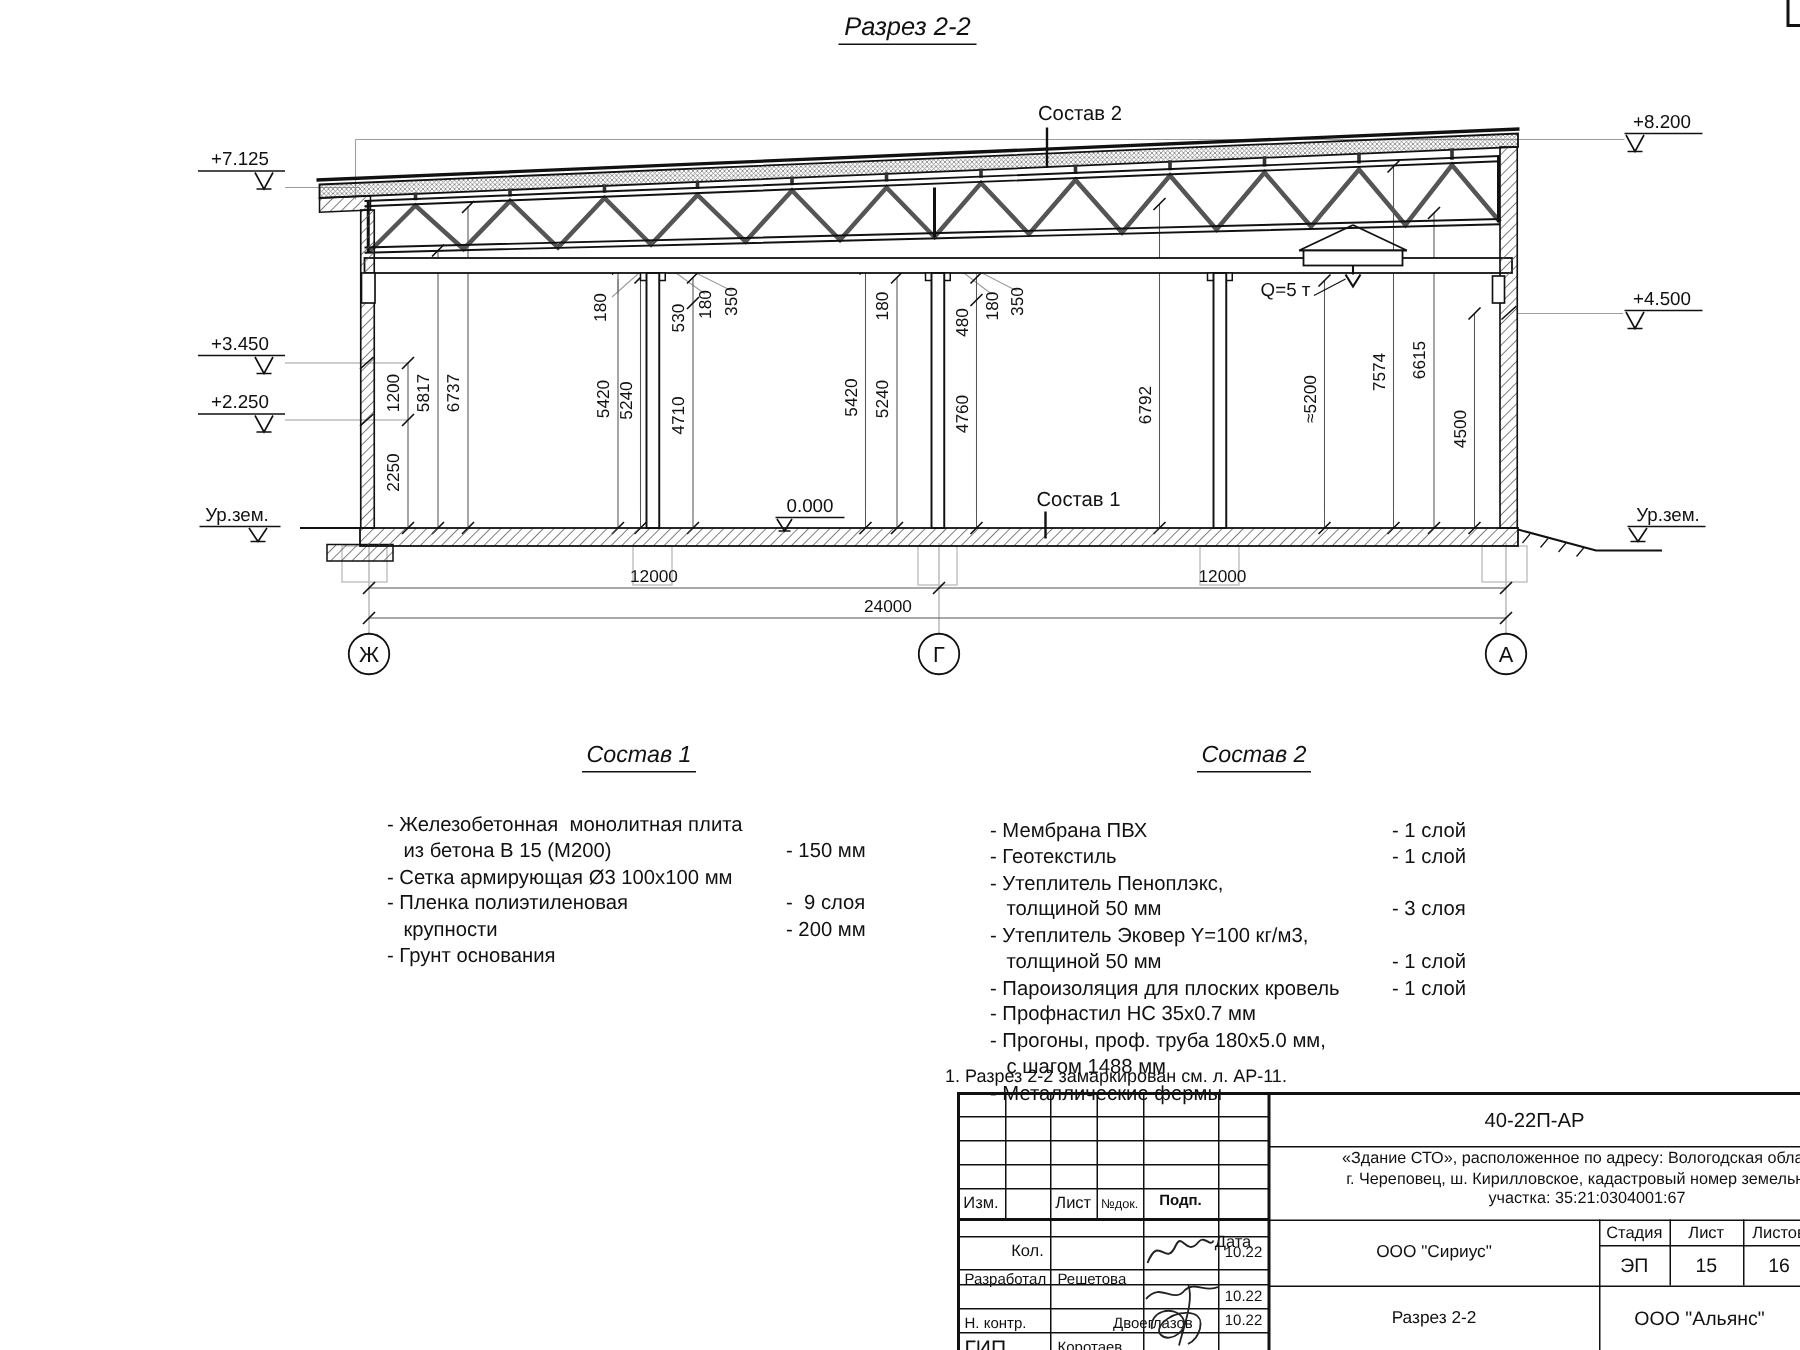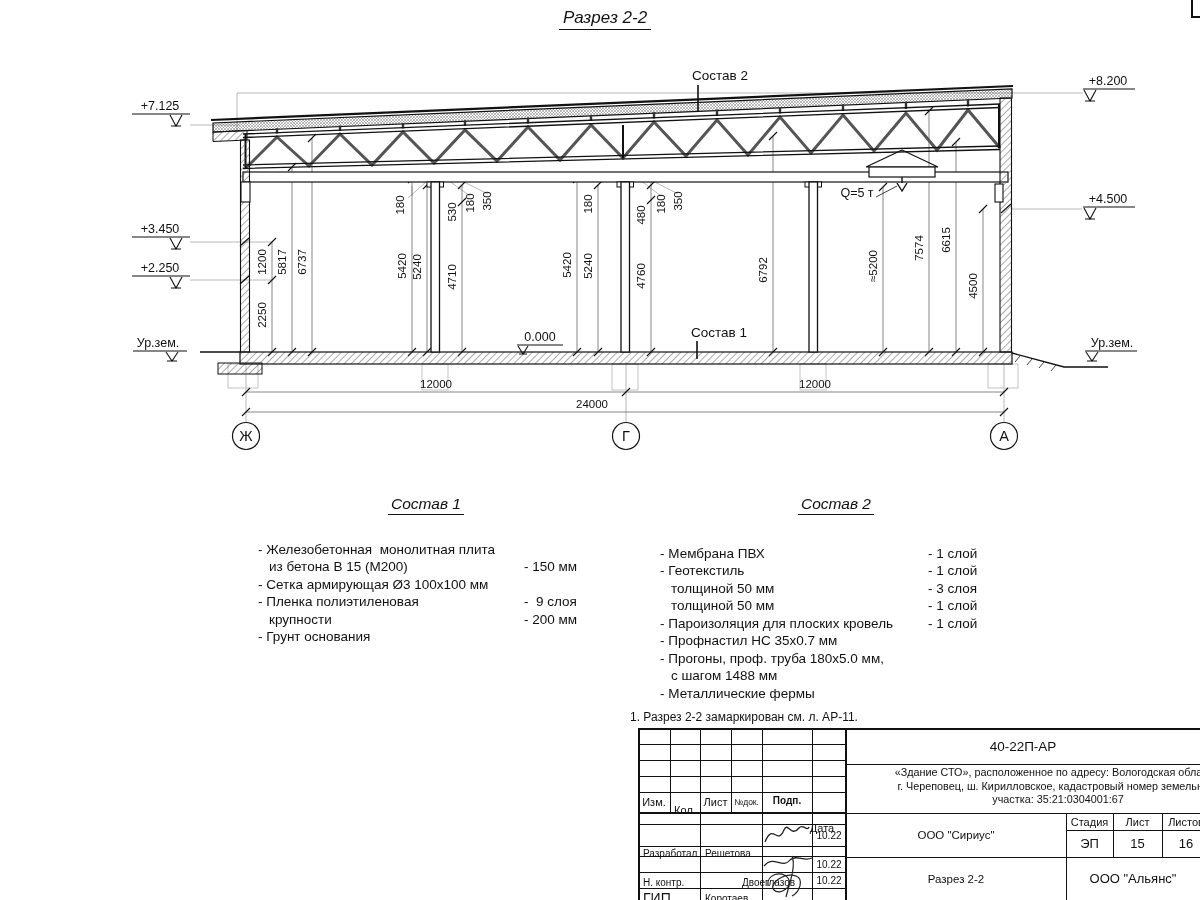--- a/index.html
+++ b/index.html
@@ -229,21 +229,23 @@
     <div class="srow"><span class="t">- Сетка армирующая Ø3 100х100 мм</span><span class="v"></span></div>
     <div class="srow"><span class="t">- Пленка полиэтиленовая</span><span class="v">-  9 слоя</span></div>
     <div class="srow"><span class="t cont">крупности</span><span class="v">- 200 мм</span></div>
     <div class="srow"><span class="t">- Грунт основания</span><span class="v"></span></div>
   </div>
 
   <div id="spec2" class="spec">
     <div class="sttl"><span>Состав 2</span></div>
     <div class="srow"><span class="t">- Мембрана ПВХ</span><span class="v">- 1 слой</span></div>
     <div class="srow"><span class="t">- Геотекстиль</span><span class="v">- 1 слой</span></div>
+    <div class="srow"><span class="t">- Утеплитель Пеноплэкс,</span><span class="v"></span></div>
     <div class="srow"><span class="t cont">толщиной 50 мм</span><span class="v">- 3 слоя</span></div>
+    <div class="srow"><span class="t">- Утеплитель Эковер Y=100 кг/м3,</span><span class="v"></span></div>
     <div class="srow"><span class="t cont">толщиной 50 мм</span><span class="v">- 1 слой</span></div>
     <div class="srow"><span class="t">- Пароизоляция для плоских кровель</span><span class="v">- 1 слой</span></div>
     <div class="srow"><span class="t">- Профнастил НС 35х0.7 мм</span><span class="v"></span></div>
     <div class="srow"><span class="t">- Прогоны, проф. труба 180х5.0 мм,</span><span class="v"></span></div>
     <div class="srow"><span class="t cont">с шагом 1488 мм</span><span class="v"></span></div>
     <div class="srow"><span class="t">- Металлические фермы</span><span class="v"></span></div>
   </div>
 
   <div id="note">1. Разрез 2-2 замаркирован см. л. АР-11.</div>
 
@@ -272,21 +274,21 @@
 
     <div class="hl" style="left:846px;top:764px;width:354px;height:1px;"></div>
     <div class="hl" style="left:846px;top:813px;width:354px;height:1px;"></div>
     <div class="hl" style="left:1066px;top:830px;width:134px;height:1px;"></div>
     <div class="hl" style="left:846px;top:857px;width:354px;height:1px;"></div>
     <div class="vl" style="left:1066px;top:813px;width:1px;height:87px;"></div>
     <div class="vl" style="left:1113px;top:813px;width:1px;height:44px;"></div>
     <div class="vl" style="left:1162px;top:813px;width:1px;height:44px;"></div>
 
     <div class="cell" style="left:638px;top:792px;width:32px;height:20px;font-size:11px;">Изм.</div>
-    <div class="cell" style="left:670px;top:792px;width:30px;height:36px;font-size:11px;">Кол.</div>
+    <div class="cell" style="left:670px;top:816px;width:30px;height:36px;font-size:11px;">Кол.</div>
     <div class="cell" style="left:700px;top:792px;width:31px;height:20px;font-size:11px;">Лист</div>
     <div class="cell" style="left:731px;top:792px;width:31px;height:20px;font-size:8.5px;">№док.</div>
     <div class="cell" style="left:762px;top:792px;width:50px;height:16px;font-size:10px;font-weight:bold;">Подп.</div>
     <div class="cell" style="left:812px;top:792px;width:20px;height:20px;font-size:11px;margin-top:26px;">Дата</div>
 
     <div class="cell cl" style="left:640px;top:824px;width:60px;height:22px;font-size:10px;">Разработал</div>
     <div class="cell cl" style="left:702px;top:824px;width:60px;height:22px;font-size:10px;">Решетова</div>
     <div class="cell" style="left:813px;top:824px;width:32px;height:22px;font-size:10px;">10.22</div>
     <div class="cell cl" style="left:640px;top:856px;width:60px;height:16px;font-size:10px;">Н. контр.</div>
     <div class="cell cl" style="left:702px;top:856px;width:60px;height:16px;font-size:10px;padding-left:40px;">Двоеглазов</div>

